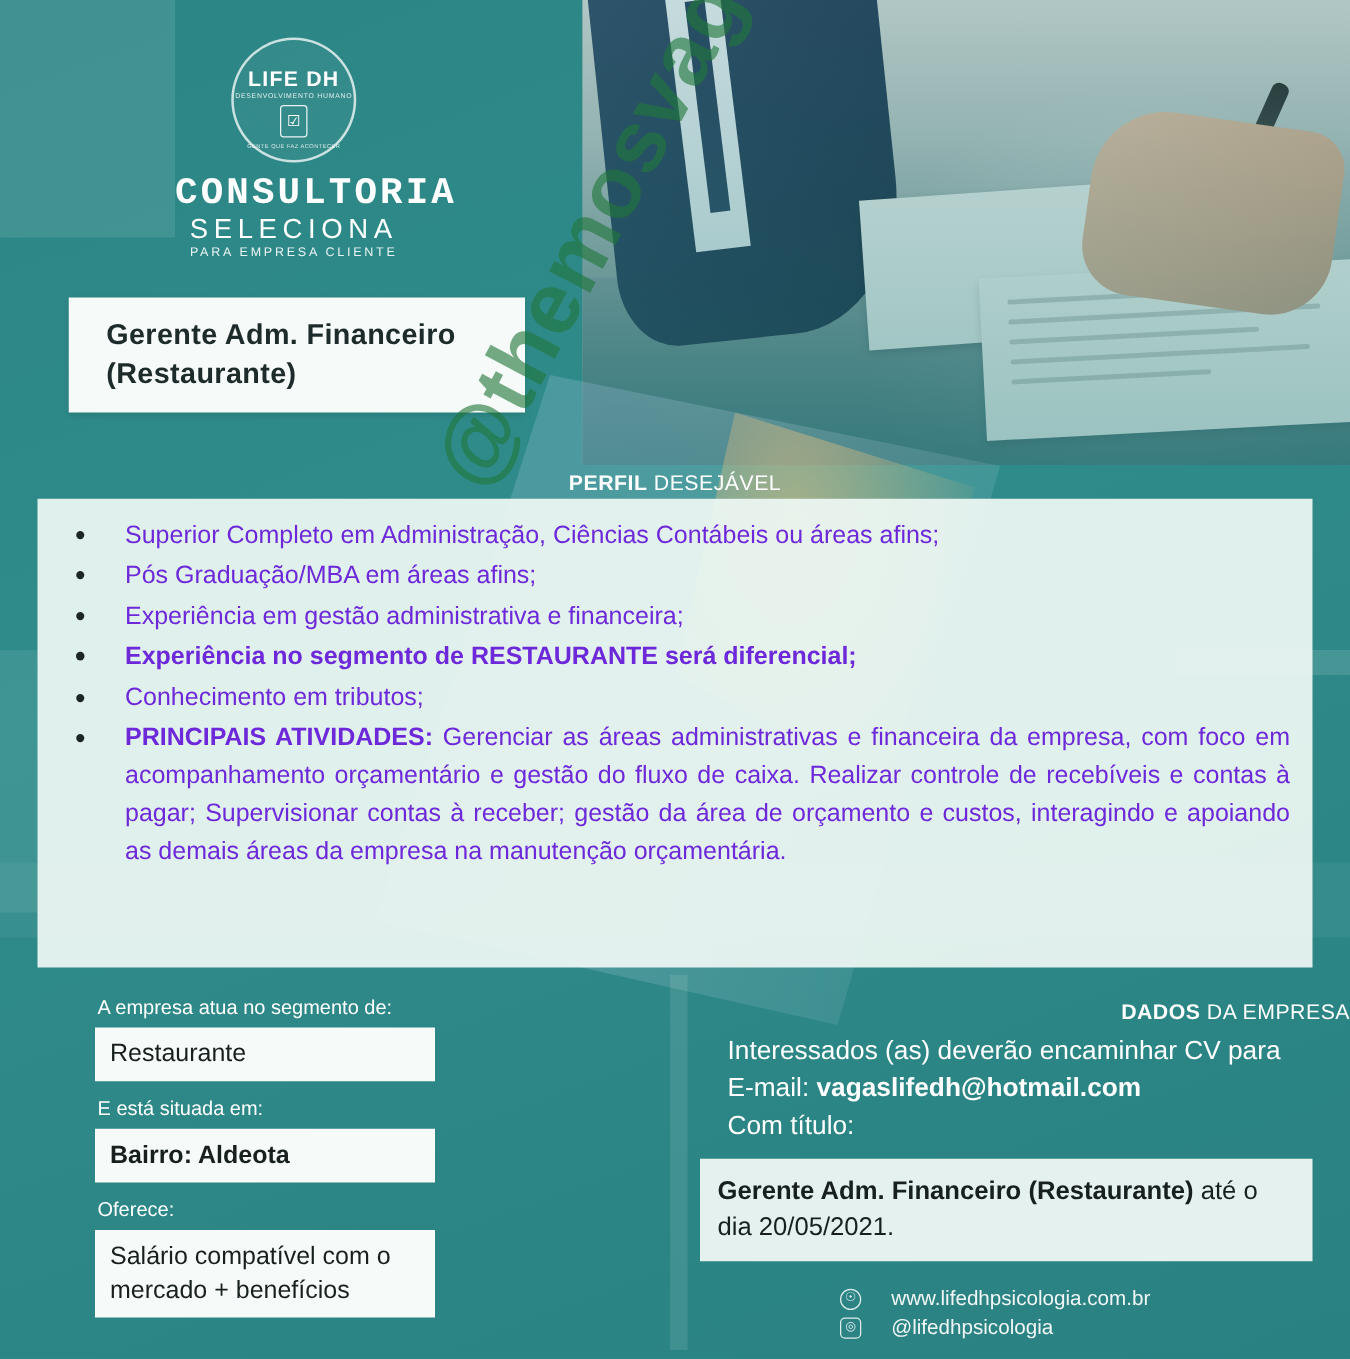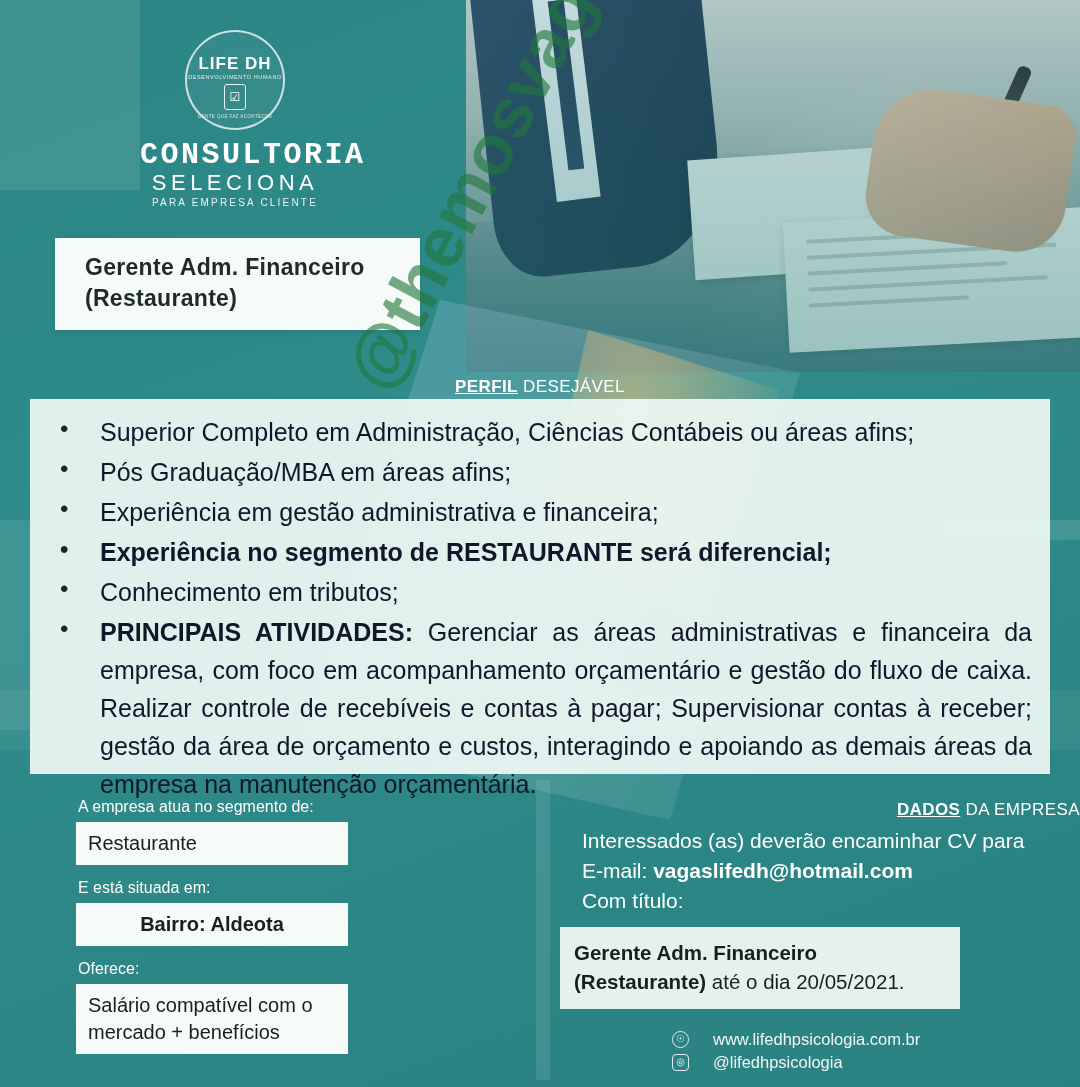--- a/index.html
+++ b/index.html
@@ -160,37 +160,37 @@
   .title-plate .line {
     font-size: 23px; font-weight: bold; color: #1d2b2b; line-height: 1.35;
     letter-spacing: 0.3px;
   }
 
   
   .sec-head {
     position: absolute; width: 100%; text-align: center;
     font-size: 17px; letter-spacing: 0.4px; color: #ffffff;
   }
-  .sec-head b { font-weight: bold; text-decoration: underline; }
+  .sec-head b { font-weight: bold; }
   .sec-head span { font-weight: normal; }
   #perfil-head { top: 377px; }
   #dados-head { top: 800px; text-align: right; }
 
   
   .profile-card {
     position: absolute; left: 30px; top: 399px; width: 1020px; height: 375px;
     background: rgba(238,247,243,0.93);
     padding: 14px 18px;
   }
   ul.bullets { margin: 0; padding: 0; list-style: none; }
   ul.bullets > li {
     position: relative;
     padding-left: 52px;
-    font-size: 25px;
-    color: #0f172a;
+    font-size: 20px;
+    color: #6d28d9;
     line-height: 1.52;
     margin-bottom: 2px;
   }
   ul.bullets > li::before {
     content: "•";
     position: absolute; left: 12px; top: -2px;
     font-size: 24px; color: #1c2626;
   }
   li.strong { font-weight: bold; }
   li.last { text-align: justify; }
@@ -198,31 +198,31 @@
 
   
   .left-col { position: absolute; left: 76px; top: 798px; width: 300px; }
   .lbl {
     font-size: 16px; color: #ffffff; margin: 0 0 6px 2px;
   }
   .box {
     background: #f6faf8; padding: 8px 12px; margin-bottom: 14px;
     font-size: 20px; color: #17201f; line-height: 1.35;
   }
-  .box.bold { font-weight: bold; text-align: center; }
+  .box.bold { font-weight: bold; }
   #oferece-box { width: 272px; }
   #segmento-box { width: 272px; }
   #situada-box { width: 272px; }
 
   
   .right-col { position: absolute; left: 550px; top: 826px; width: 500px; }
   .r-line { font-size: 21px; color: #ffffff; line-height: 1.42; margin-left: 32px; }
   .r-line b { font-weight: bold; }
   .cv-box {
-    margin-top: 12px; margin-left: 10px; width: 400px;
+    margin-top: 12px; margin-left: 10px; width: 490px;
     background: rgba(240,248,245,0.94);
     padding: 12px 14px;
     font-size: 20.5px; color: #17201f; line-height: 1.4;
   }
   .cv-box b { font-weight: bold; }
 
   
   .footer { position: absolute; left: 672px; top: 1030px; }
   .f-row { display: flex; align-items: center; margin-bottom: 4px; }
   .f-ic {

